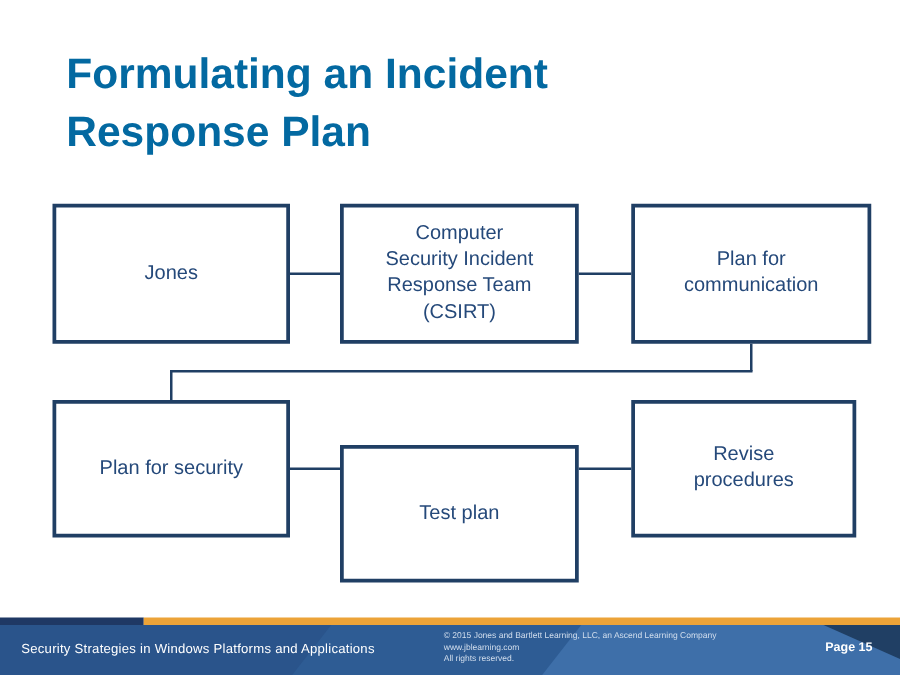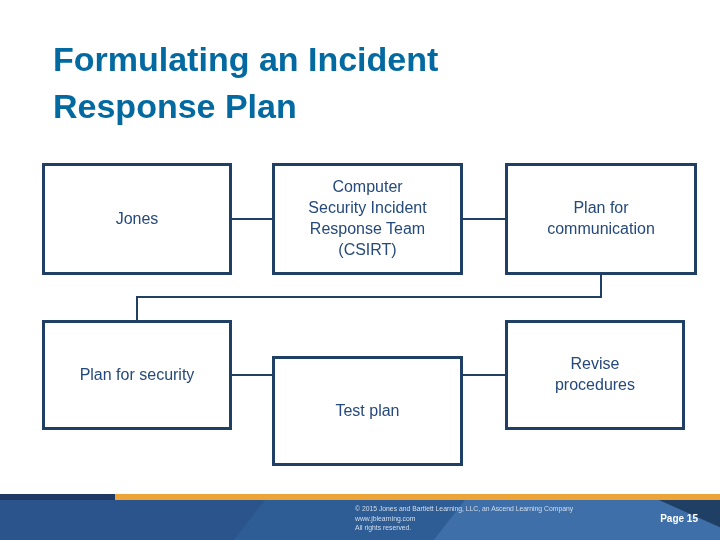--- a/index.html
+++ b/index.html
@@ -112,18 +112,19 @@
   <div class="connector conn-h3"></div>
   <div class="connector conn-h4"></div>
 
   <div class="footer-strip-navy"></div>
   <div class="footer-strip-orange"></div>
   <div class="footer-band">
     <div class="band-mid"></div>
     <div class="band-dark-left"></div>
     <div class="band-corner"></div>
   </div>
+  <div class="footer-course">Security Strategies in Windows Platforms and Applications</div>
   <div class="footer-copyright">© 2015 Jones and Bartlett Learning, LLC, an Ascend Learning Company
 www.jblearning.com
 All rights reserved.</div>
   <div class="footer-page">Page 15</div>
 
 </div>
 
 </body></html>

